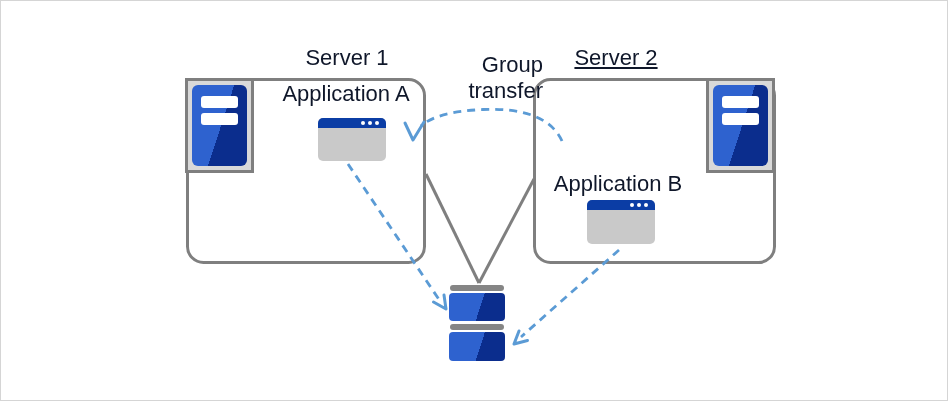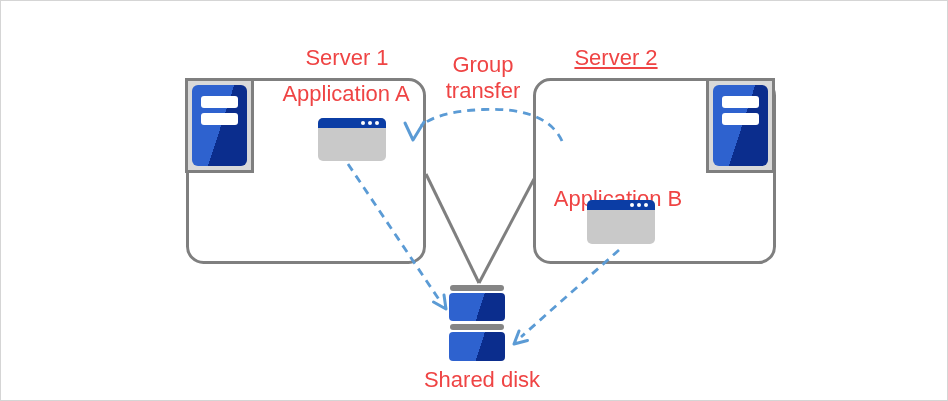--- a/index.html
+++ b/index.html
@@ -3,33 +3,33 @@
 <meta charset="utf-8">
 <style>
   html,body{margin:0;padding:0;background:#fff;}
   .canvas{
     position:relative;
     width:948px;height:401px;
     box-sizing:border-box;
     background:#ffffff;
     border:1px solid #d5d5d5;
     font-family:"Liberation Sans", sans-serif;
-    color:#ef4444;
+    color:#0f172a;
     overflow:hidden;
   }
   .layer{position:absolute;left:0;top:0;}
   .lbl{
     position:absolute;
     font-size:22px;
     line-height:26px;
     white-space:nowrap;
     transform:translateX(-50%);
     text-align:center;
   }
-  .lbl.wrap{white-space:normal;width:120px;}
+  .lbl.wrap{white-space:normal;width:120px;text-align:right;}
   
   .server-icon{
     position:absolute;
     width:63px;height:89px;
     background:#d9d9d9;
     border:3px solid #7f7f7f;
   }
   .server-icon .tower{
     position:absolute;left:4px;top:4px;right:4px;bottom:4px;
     border-radius:6px;
@@ -113,34 +113,33 @@
     </div>
   </div>
 
   <div class="lbl" style="left:615px;top:44px;text-decoration:underline;">Server 2</div>
   <div class="server-icon" style="left:705px;top:77px;">
     <div class="tower">
       <div class="slot s1"></div>
       <div class="slot s2"></div>
     </div>
   </div>
-  <div class="lbl" style="left:617px;top:185px;text-align:right;">Application B</div>
+  <div class="lbl" style="left:617px;top:170px;text-align:right;">Application B</div>
   <div class="app-window" style="left:586px;top:199px;height:44px;">
     <div class="titlebar">
       <div class="dots">
         <i></i>
           <i></i>
           <i></i>
       </div>
     </div>
   </div>
 
   <div class="lbl wrap" style="left:482px;top:51px;">Group transfer</div>
 
   <div class="disk">
     <div class="dbar"></div>
     <div class="platter"></div>
     <div class="dbar second"></div>
     <div class="platter" style="height:29px;"></div>
   </div>
-  <div class="lbl" style="left:481px;top:366px;">Shared disk</div>
 
 </div>
 
 </body></html>

